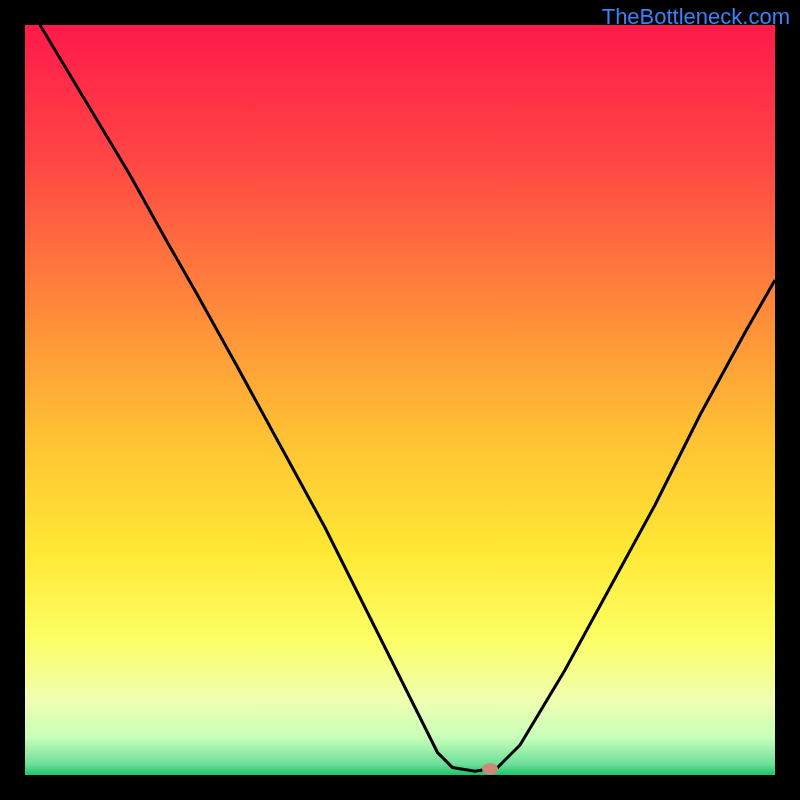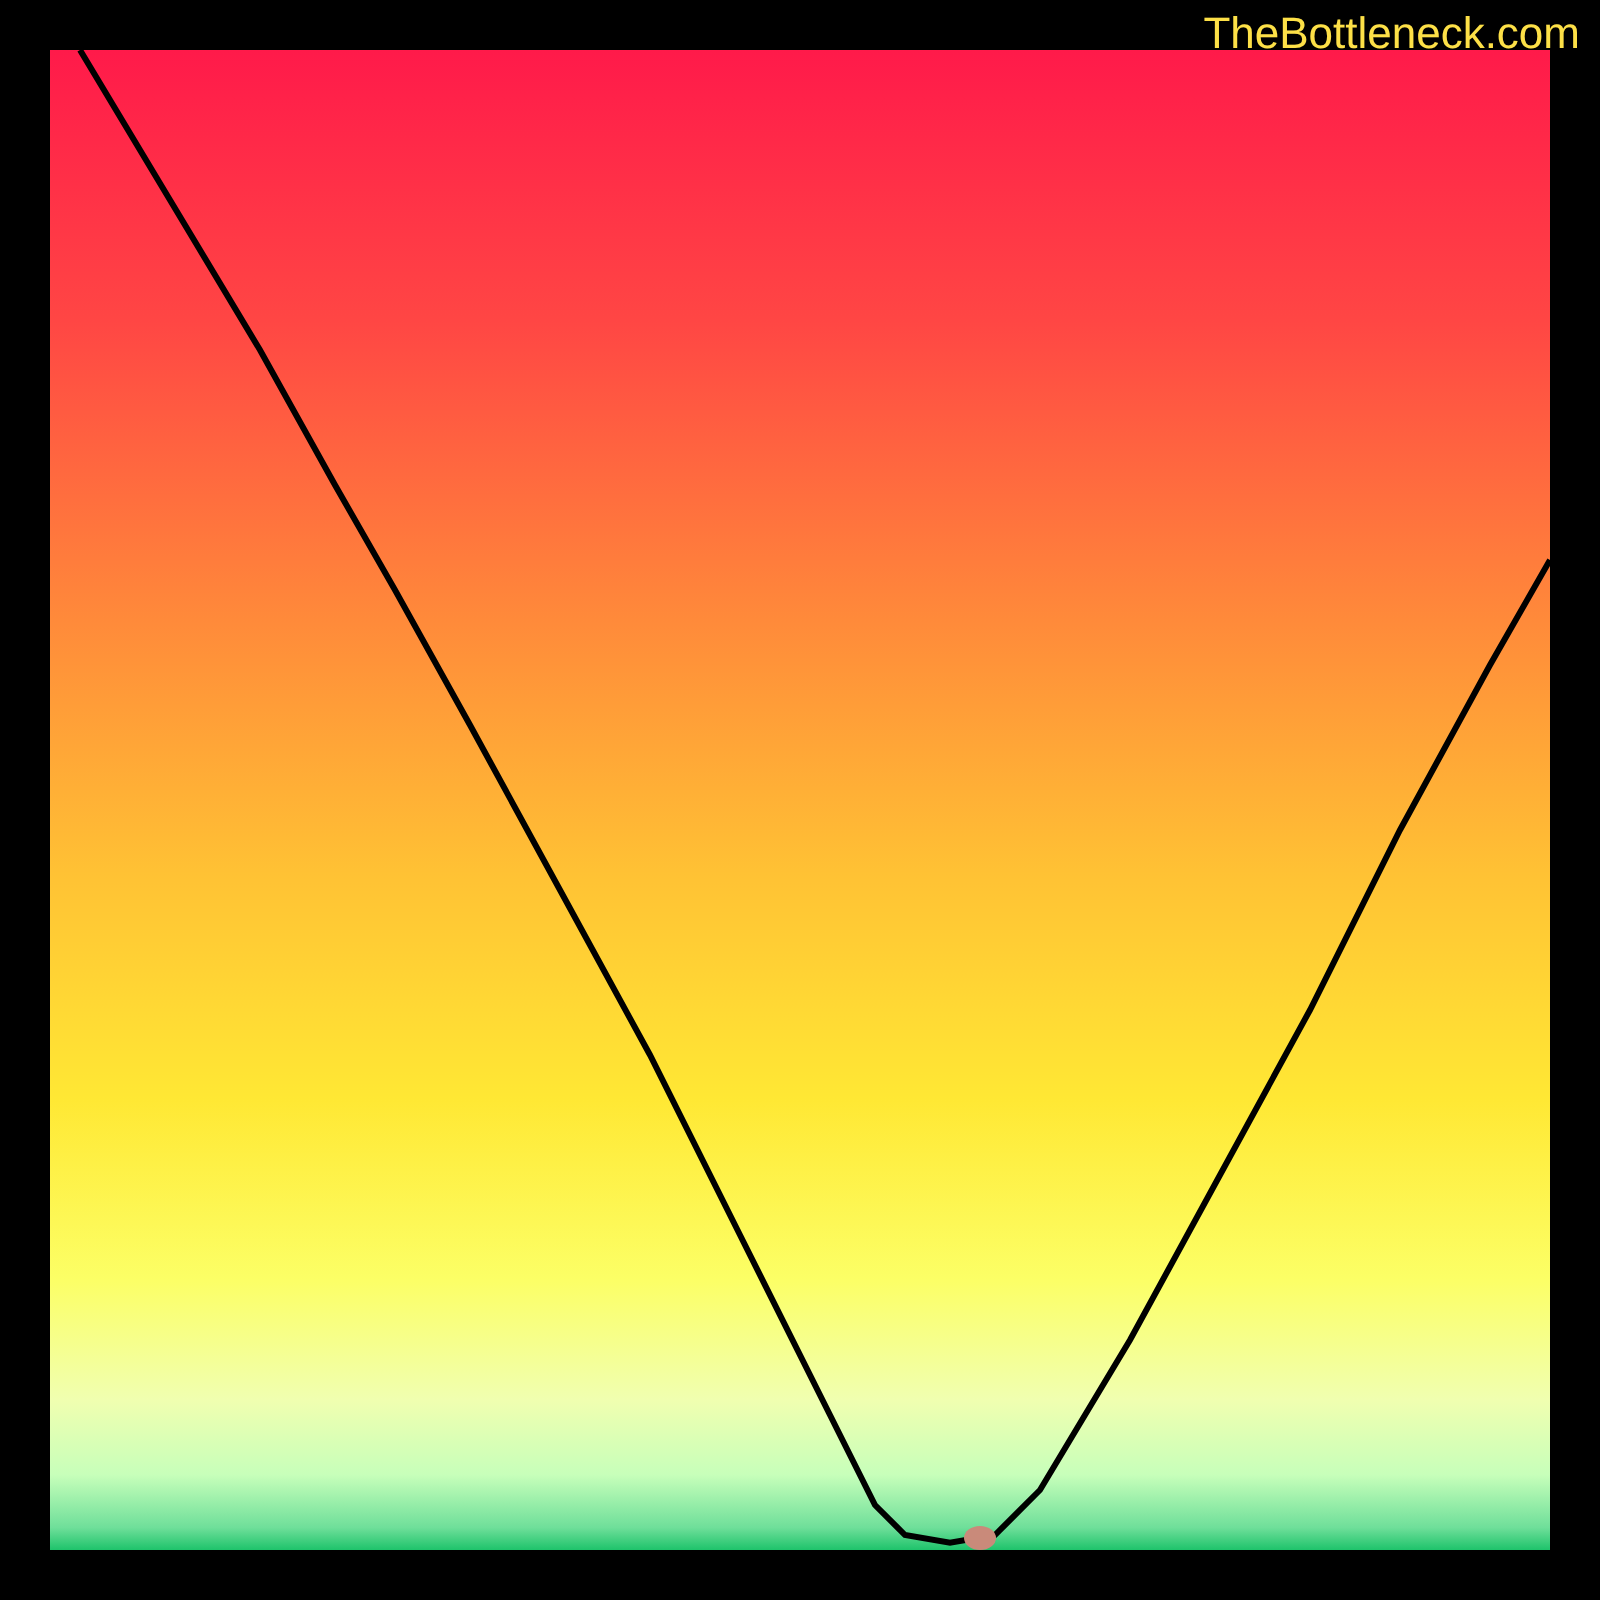--- a/index.html
+++ b/index.html
@@ -8,21 +8,21 @@
     height: 800px;
     background: #000;
     font-family: Arial, sans-serif;
     position: relative;
     overflow: hidden;
   }
   .watermark {
     position: absolute;
     top: 4px;
     right: 10px;
-    color: #fde047;
+    color: #3b82f6;
     font-size: 22px;
     font-weight: 500;
     z-index: 10;
   }
   .plot-area {
     position: absolute;
     left: 25px;
     top: 25px;
     width: 750px;
     height: 750px;

